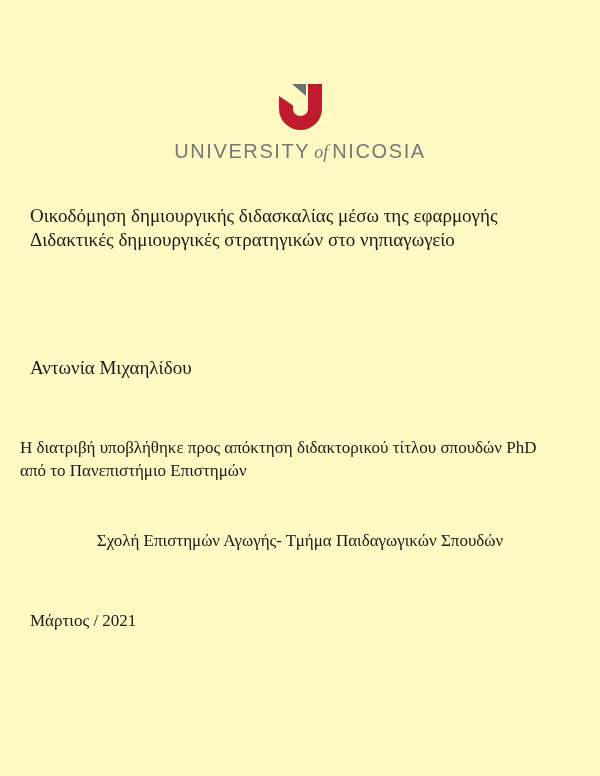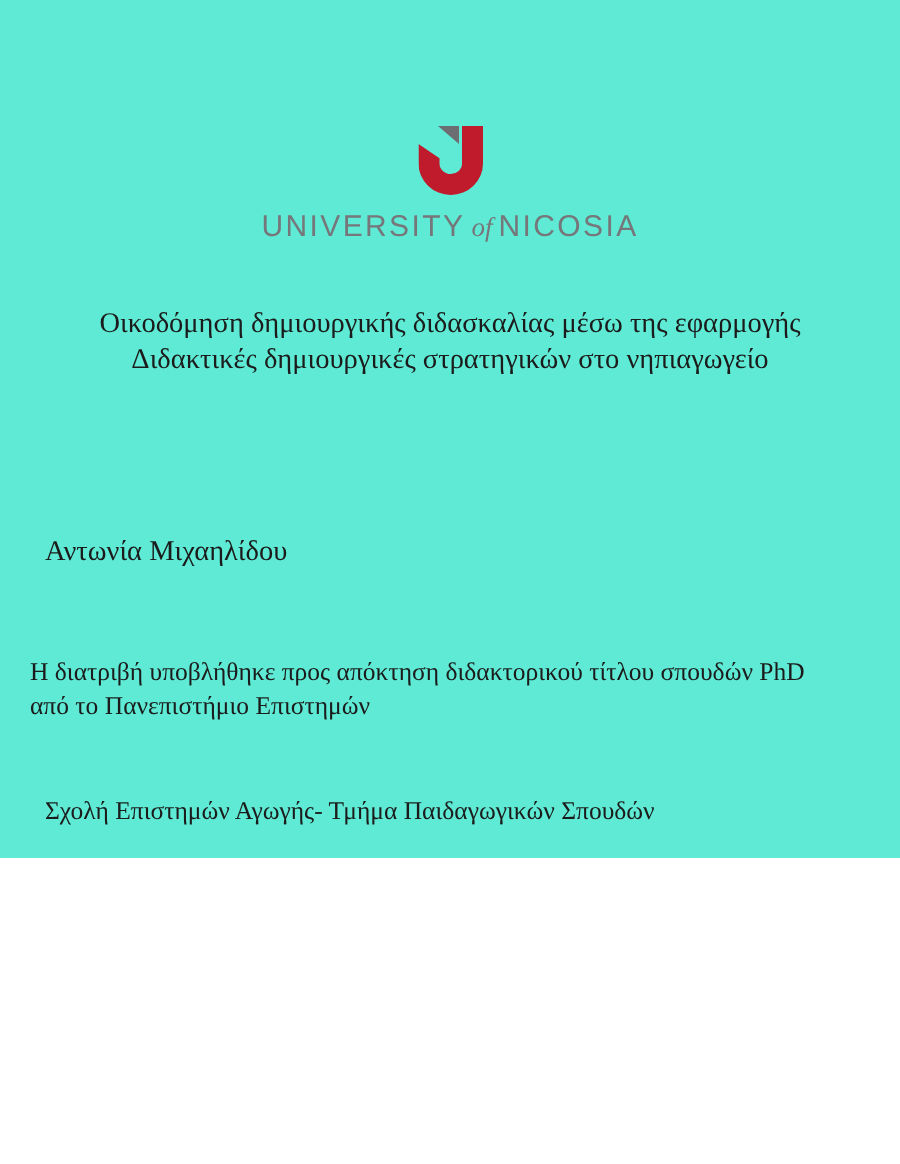--- a/index.html
+++ b/index.html
@@ -3,23 +3,23 @@
 <meta charset="utf-8">
 <style>
   html, body {
     margin: 0;
     padding: 0;
     background: #ffffff;
   }
   .page {
     position: relative;
     width: 600px;
-    height: 572px;
+    height: 776px;
     margin: 0 auto;
-    background: #5eead4;
+    background: #fef9c3;
     font-family: "Liberation Serif", serif;
     color: #1b1b1b;
     overflow: hidden;
   }
   .logo-block {
     position: absolute;
     top: 84px;
     left: 0;
     right: 0;
     text-align: center;
@@ -44,21 +44,21 @@
     font-style: italic;
     font-size: 18px;
     letter-spacing: 0;
     margin: 0 4px;
   }
   .title-block {
     position: absolute;
     top: 204px;
     left: 30px;
     right: 30px;
-    text-align: center;
+    text-align: left;
     font-size: 19px;
     line-height: 24px;
   }
   .author-block {
     position: absolute;
     top: 356px;
     left: 30px;
     right: 30px;
     text-align: left;
     font-size: 19px;
@@ -70,20 +70,21 @@
     left: 20px;
     right: 20px;
     font-size: 17px;
     line-height: 23px;
   }
   .school-block {
     position: absolute;
     top: 529px;
     left: 30px;
     right: 30px;
+    text-align: center;
     font-size: 17px;
     line-height: 23px;
   }
   .date-block {
     position: absolute;
     top: 609px;
     left: 30px;
     right: 30px;
     text-align: left;
     font-size: 17px;

